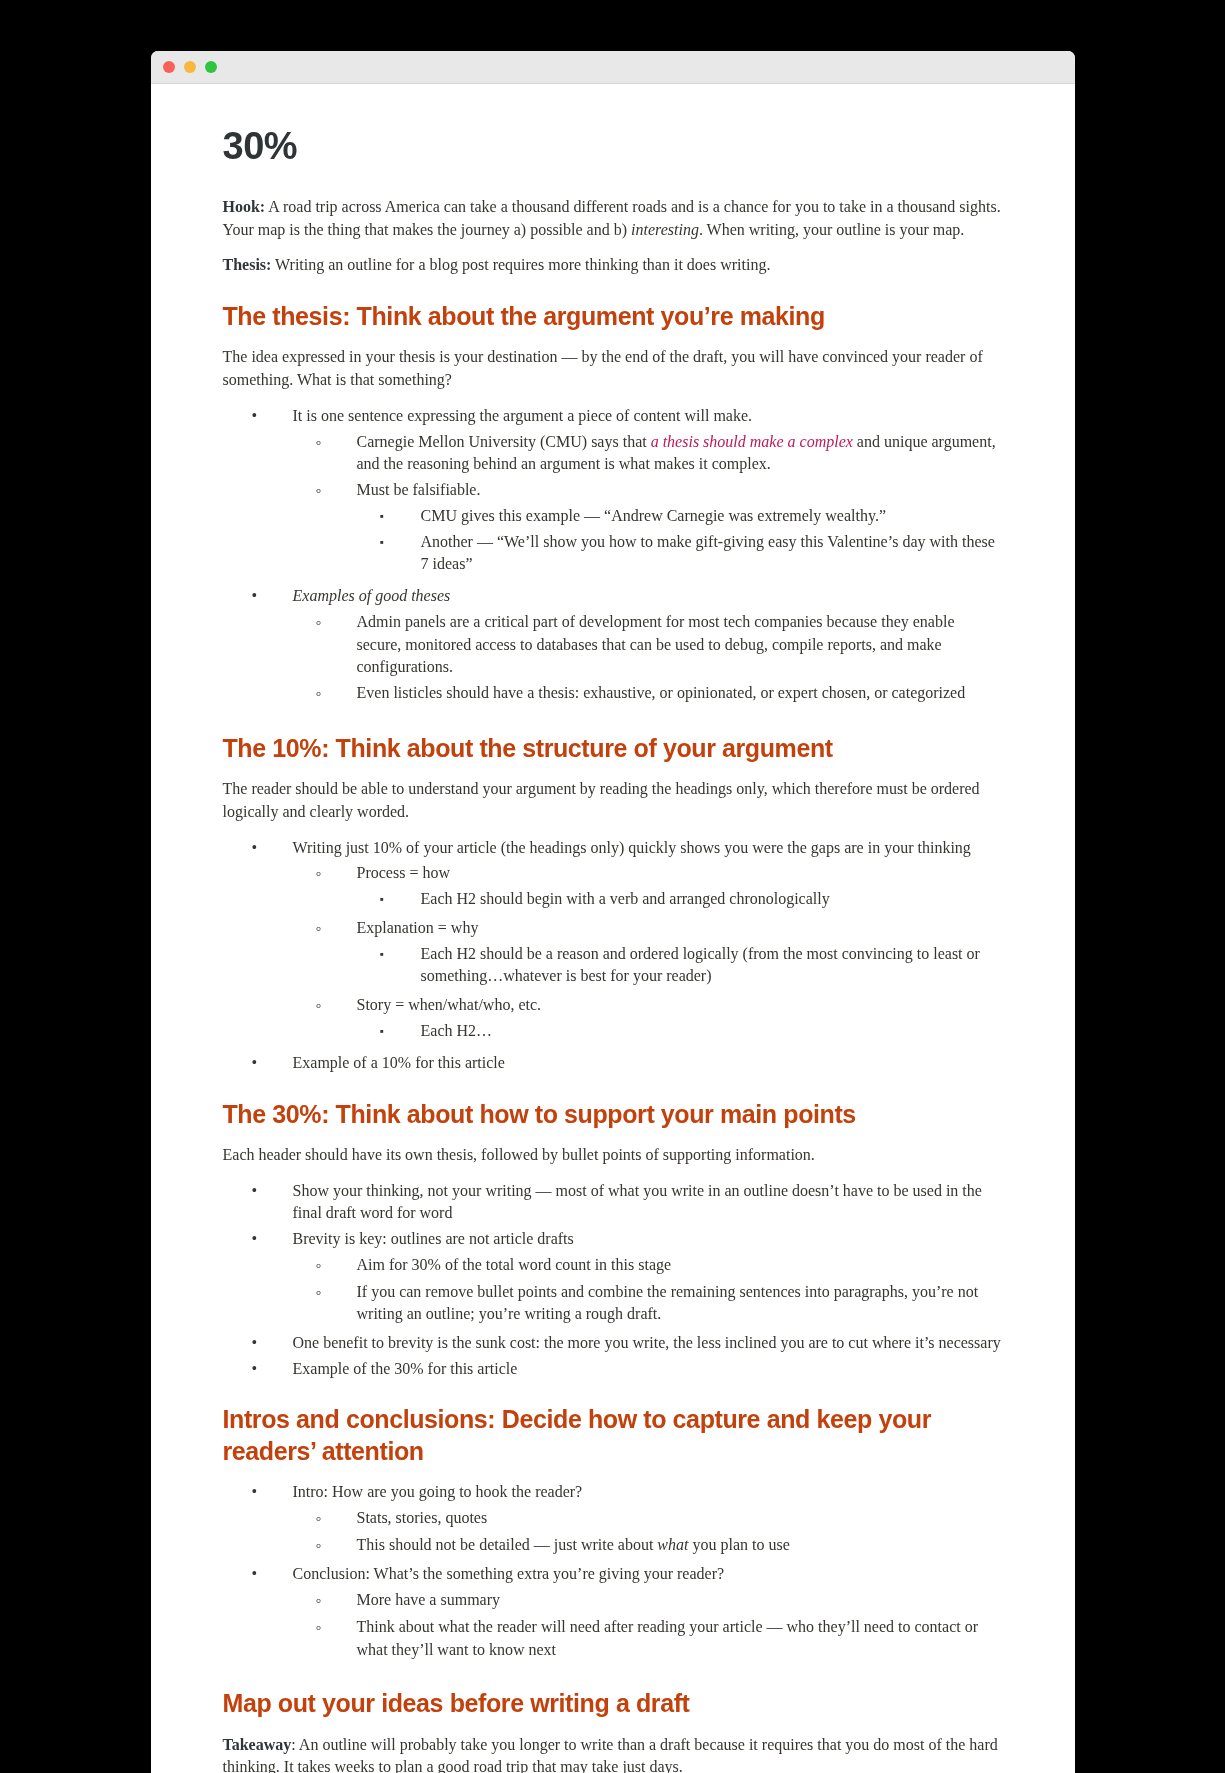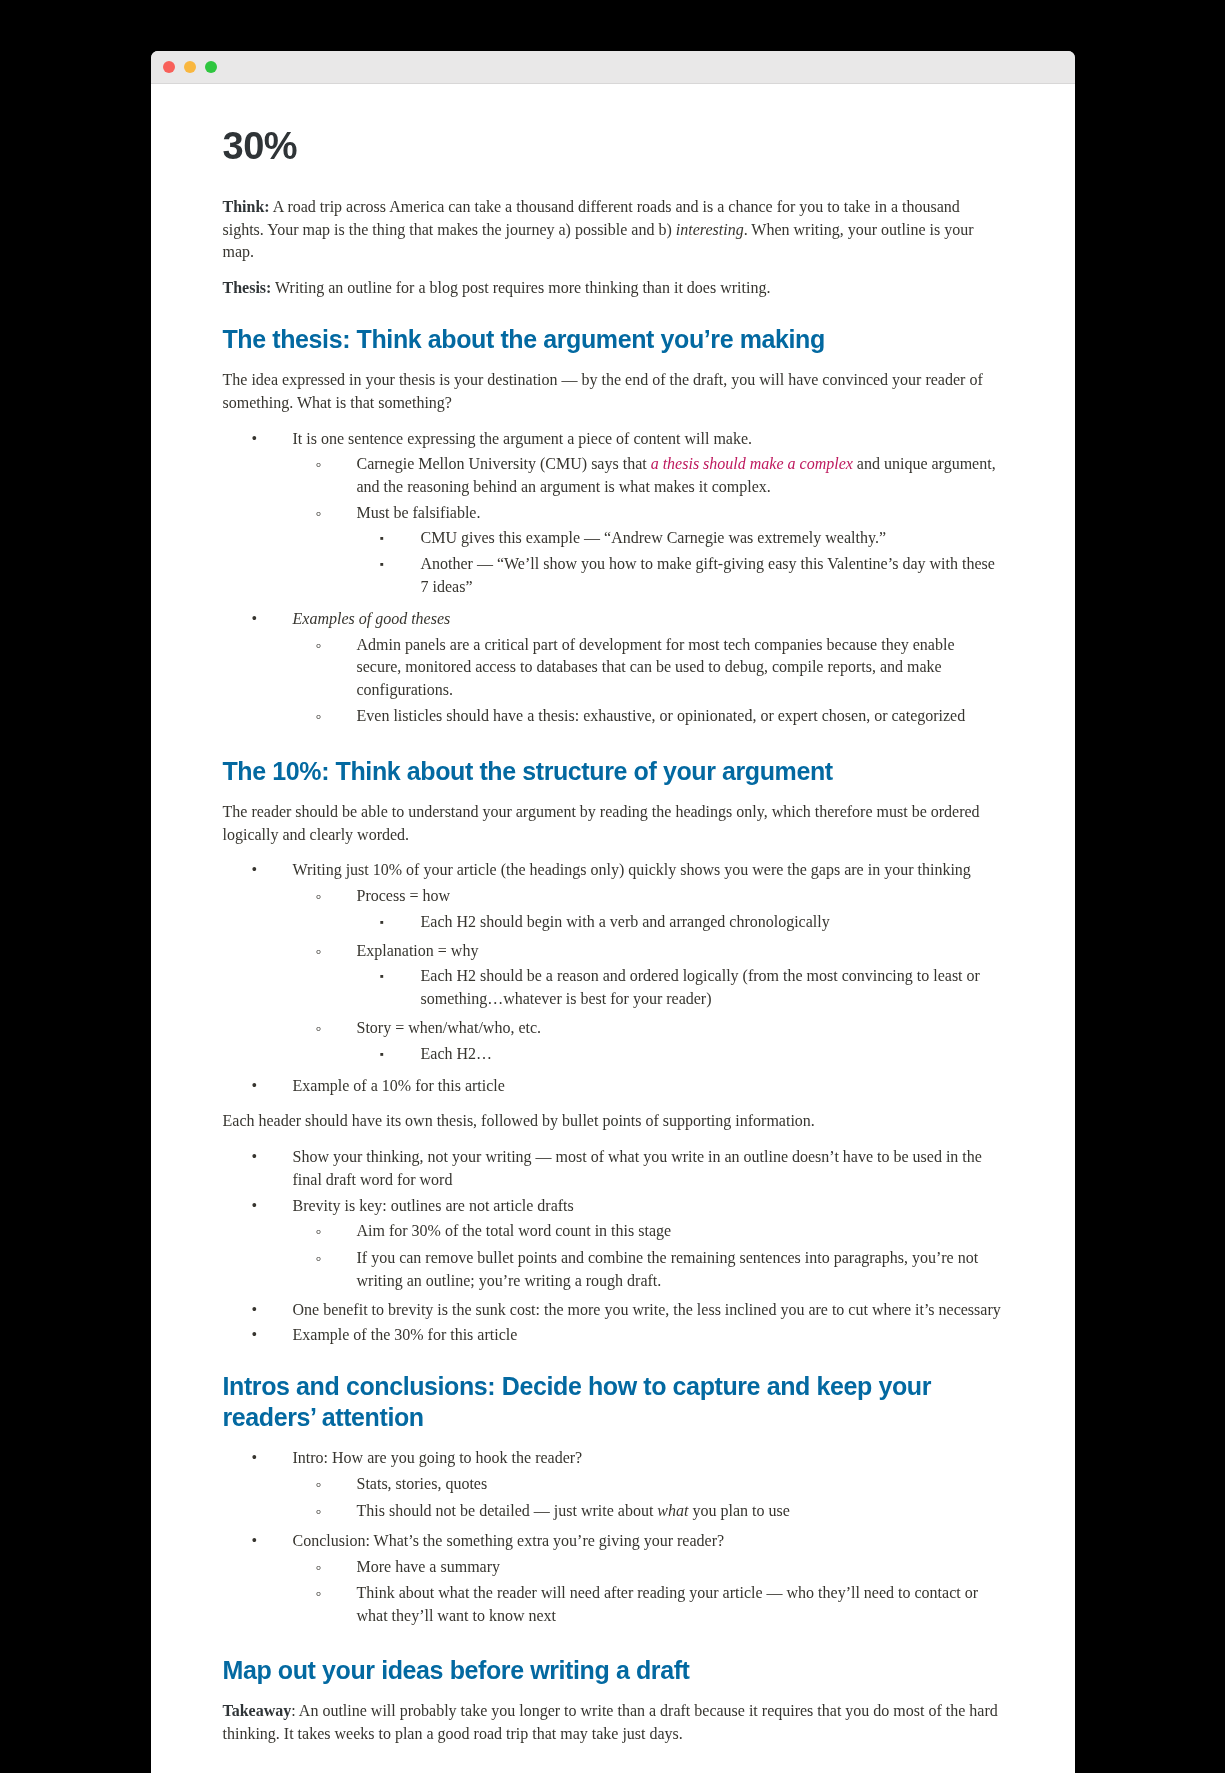--- a/index.html
+++ b/index.html
@@ -46,21 +46,21 @@
     letter-spacing:-0.5px;
     margin:14px 0 22px;
   }
   p{margin:0 0 13px;}
   h2{
     font-family:"Liberation Sans", sans-serif;
     font-size:25px;
     font-weight:700;
     line-height:1.25;
     letter-spacing:-0.4px;
-    color:#0369a1;
+    color:#c2410c;
     margin:24px 0 14px;
   }
   strong{font-weight:700;color:#2f3437;}
   em{}
   a.doclink{color:#be185d;text-decoration:none;cursor:pointer;font-style:italic;}
   ul.blist{list-style:none;margin:0 0 13px 29px;padding:0;}
   ul.blist ul.blist{margin:3px 0 0 23px;}
   li.bitem{display:flex;margin:0 0 3px;}
   .mk{flex:0 0 17px;color:#37352f;}
   .mk.disc{font-size:1.0em;}
@@ -76,21 +76,21 @@
   <div class="titlebar">
     <button class="light red"></button>
     <button class="light yellow"></button>
     <button class="light green"></button>
   </div>
 
   <div class="content">
 
     <div class="doc-title">30%</div>
 
-    <p><strong>Think:</strong><span> A road trip across America can take a thousand different roads and is a chance for you to take in a thousand sights. Your map is the thing that makes the journey a) possible and b) </span><em>interesting</em><span>. When writing, your outline is your map.</span></p>
+    <p><strong>Hook:</strong><span> A road trip across America can take a thousand different roads and is a chance for you to take in a thousand sights. Your map is the thing that makes the journey a) possible and b) </span><em>interesting</em><span>. When writing, your outline is your map.</span></p>
 
     <p><strong>Thesis:</strong><span> Writing an outline for a blog post requires more thinking than it does writing.</span></p>
 
     <h2>The thesis: Think about the argument you’re making</h2>
     <p>The idea expressed in your thesis is your destination — by the end of the draft, you will have convinced your reader of something. What is that something?</p>
 
     <ul class="blist">
       <li class="bitem">
         <span class="mk disc">•</span>
         <div class="li-body">
@@ -184,20 +184,21 @@
             </li>
           </ul>
         </div>
       </li>
       <li class="bitem">
         <span class="mk disc">•</span>
         <div class="li-body"><span>Example of a 10% for this article</span></div>
       </li>
     </ul>
 
+    <h2>The 30%: Think about how to support your main points</h2>
     <p>Each header should have its own thesis, followed by bullet points of supporting information.</p>
 
     <ul class="blist">
       <li class="bitem">
         <span class="mk disc">•</span>
         <div class="li-body"><span>Show your thinking, not your writing — most of what you write in an outline doesn’t have to be used in the final draft word for word</span></div>
       </li>
       <li class="bitem">
         <span class="mk disc">•</span>
         <div class="li-body">

